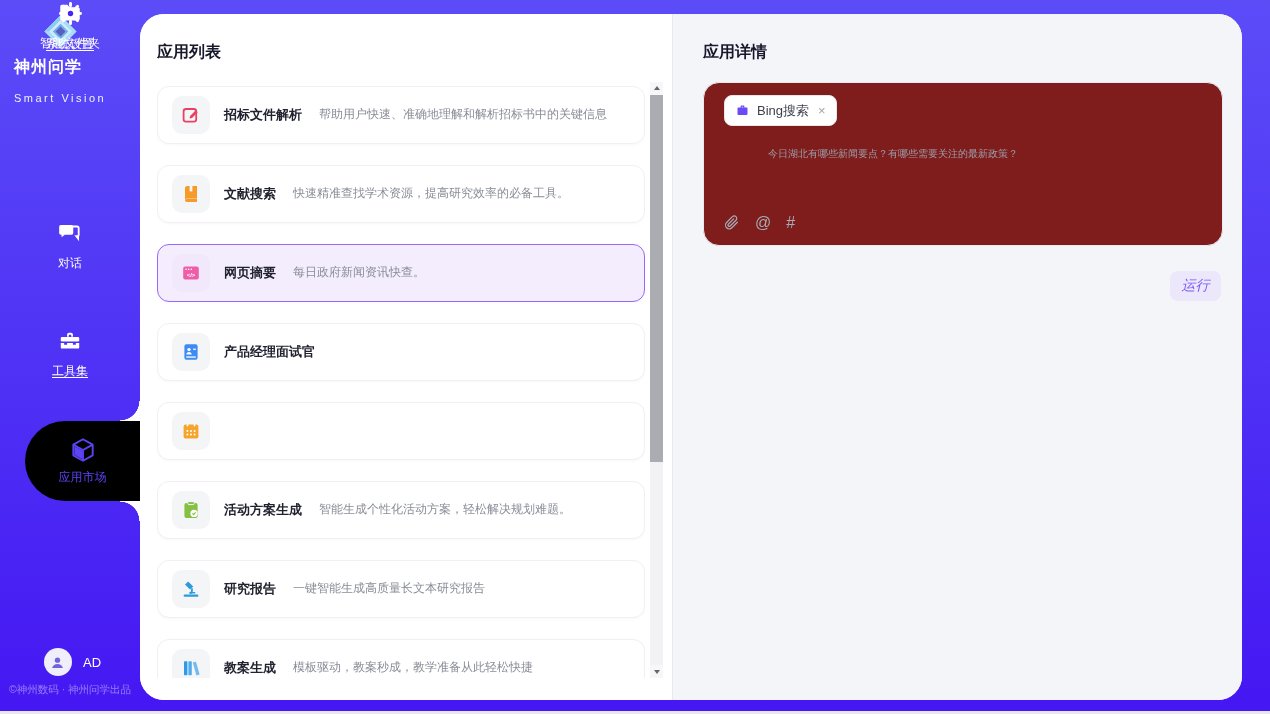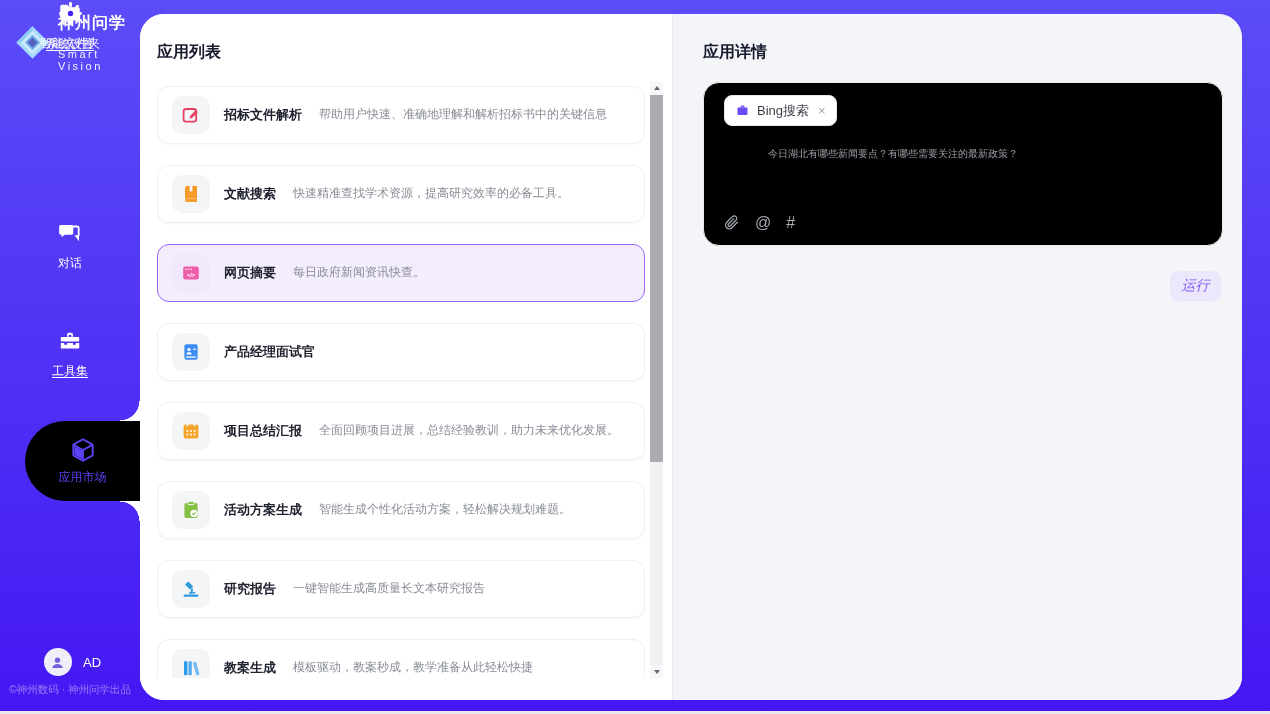--- a/index.html
+++ b/index.html
@@ -3,21 +3,21 @@
 <meta charset="utf-8">
 <style>
   * { margin:0; padding:0; box-sizing:border-box; }
   body { background:#E9E9EE; font-family:"Liberation Sans","DejaVu Sans",sans-serif; }
   .stage { position:relative; width:1270px; height:714px; overflow:hidden; background:#E7E7EC; }
   .frame { position:absolute; left:0; top:0; width:1270px; height:711px;
            background:linear-gradient(180deg,#5C4CF8 0%,#4E30F5 55%,#4517F3 100%); }
 
   
   .sidebar { position:absolute; left:0; top:0; width:140px; height:711px; }
-  .brand { position:absolute; left:14px; top:13px; display:flex; align-items:center; gap:7px; }
+  .brand { position:absolute; left:14px; top:13px; display:flex; align-items:center; gap:7px;flex-direction:column; }
   .brand-text { display:flex; flex-direction:column; color:#fff; }
   .brand-name { font-size:16px; font-weight:700; letter-spacing:1px; }
   .brand-sub { font-size:11px; letter-spacing:2.5px; margin-top:14px; color:#EDF4FF; }
   .nav-item { position:absolute; left:0; width:140px; display:flex; flex-direction:column;
               align-items:center; gap:9px; color:#fff; font-size:12px; cursor:pointer; }
   .nav-item:nth-child(1){ top:110px; }
   .nav-item:nth-child(2){ top:220px; }
   .nav-item:nth-child(3){ top:328px; }
   .nav-item:nth-child(5){ top:541px; }
   .nav-item.active { left:25px; top:421px; width:115px; height:80px; background:#000000;
@@ -61,21 +61,21 @@
   .sb-up { top:0; } .sb-down { bottom:0; }
   .sb-up::after { content:""; border:3.5px solid transparent; border-bottom:4.5px solid #63666D; margin-top:-4px; }
   .sb-down::after { content:""; border:3.5px solid transparent; border-top:4.5px solid #63666D; margin-bottom:-4px; }
   .sb-thumb { position:absolute; left:0; top:13px; width:13px; height:367px; background:#ABACB1; cursor:grab; }
 
   
   .detail-panel { position:absolute; left:532px; top:0; width:570px; height:686px;
                   background:#F4F5F8; border-left:1px solid #EAEAEE; }
   .detail-panel .panel-title { left:30px; }
   .detail-card { position:absolute; left:30px; top:68px; width:520px; height:164px;
-                 background:#000000; border:1px solid #E9E9EE; border-radius:16px; }
+                 background:#7f1d1d; border:1px solid #E9E9EE; border-radius:16px; }
   .chip { position:absolute; left:20px; top:12px; height:31px; background:#fff;
           border:1px solid #E5E5EA; border-radius:8px; display:inline-flex; align-items:center;
           gap:7px; padding:0 10px; cursor:pointer; }
   .chip-icon { color:#6C4BF6; display:flex; }
   .chip-label { font-size:13px; color:#3C3F4A; }
   .chip-close { font-size:13px; color:#A0A4AC; margin-left:2px; cursor:pointer; }
   .query { position:absolute; left:20px; top:64px; right:20px; font-size:10px; color:#9B9EA7; cursor:text;margin-left:44px; }
   .composer-icons { position:absolute; left:19px; bottom:14px; display:flex; align-items:center;
                     gap:15px; color:#A7ABB3; }
   .composer-icons > span { display:flex; align-items:center; justify-content:center; cursor:pointer; }
@@ -266,24 +266,20 @@
                     <circle cx="6.4" cy="10" r="1"></circle>
                     <circle cx="10" cy="10" r="1"></circle>
                     <circle cx="13.6" cy="10" r="1"></circle>
                     <circle cx="6.4" cy="13.6" r="1"></circle>
                     <circle cx="10" cy="13.6" r="1"></circle>
                     <circle cx="13.6" cy="13.6" r="1"></circle>
                   </g>
                 </svg>
               </span>
             </span>
-            <span class="card-text">
-              <span class="card-title">项目总结汇报</span>
-              <span class="card-desc">全面回顾项目进展，总结经验教训，助力未来优化发展。</span>
-            </span>
           </div>
           <div class="app-card">
             <span class="tile">
               <span style="display: flex; color: rgb(133, 192, 67);">
                 <svg viewBox="0 0 20 20" width="20" height="20">
                   <rect x="3.4" y="3" width="13.2" height="15" rx="2" fill="currentColor"></rect>
                   <rect x="6.8" y="1.6" width="6.4" height="3" rx="1" fill="currentColor" stroke="#F4F5F7"></rect>
                   <circle cx="13" cy="13.4" r="3.6" fill="#fff"></circle>
                   <path d="m11.4 13.4 1.2 1.2 2-2.2" fill="none" stroke="currentColor" stroke-width="1.3"></path>
                 </svg>

